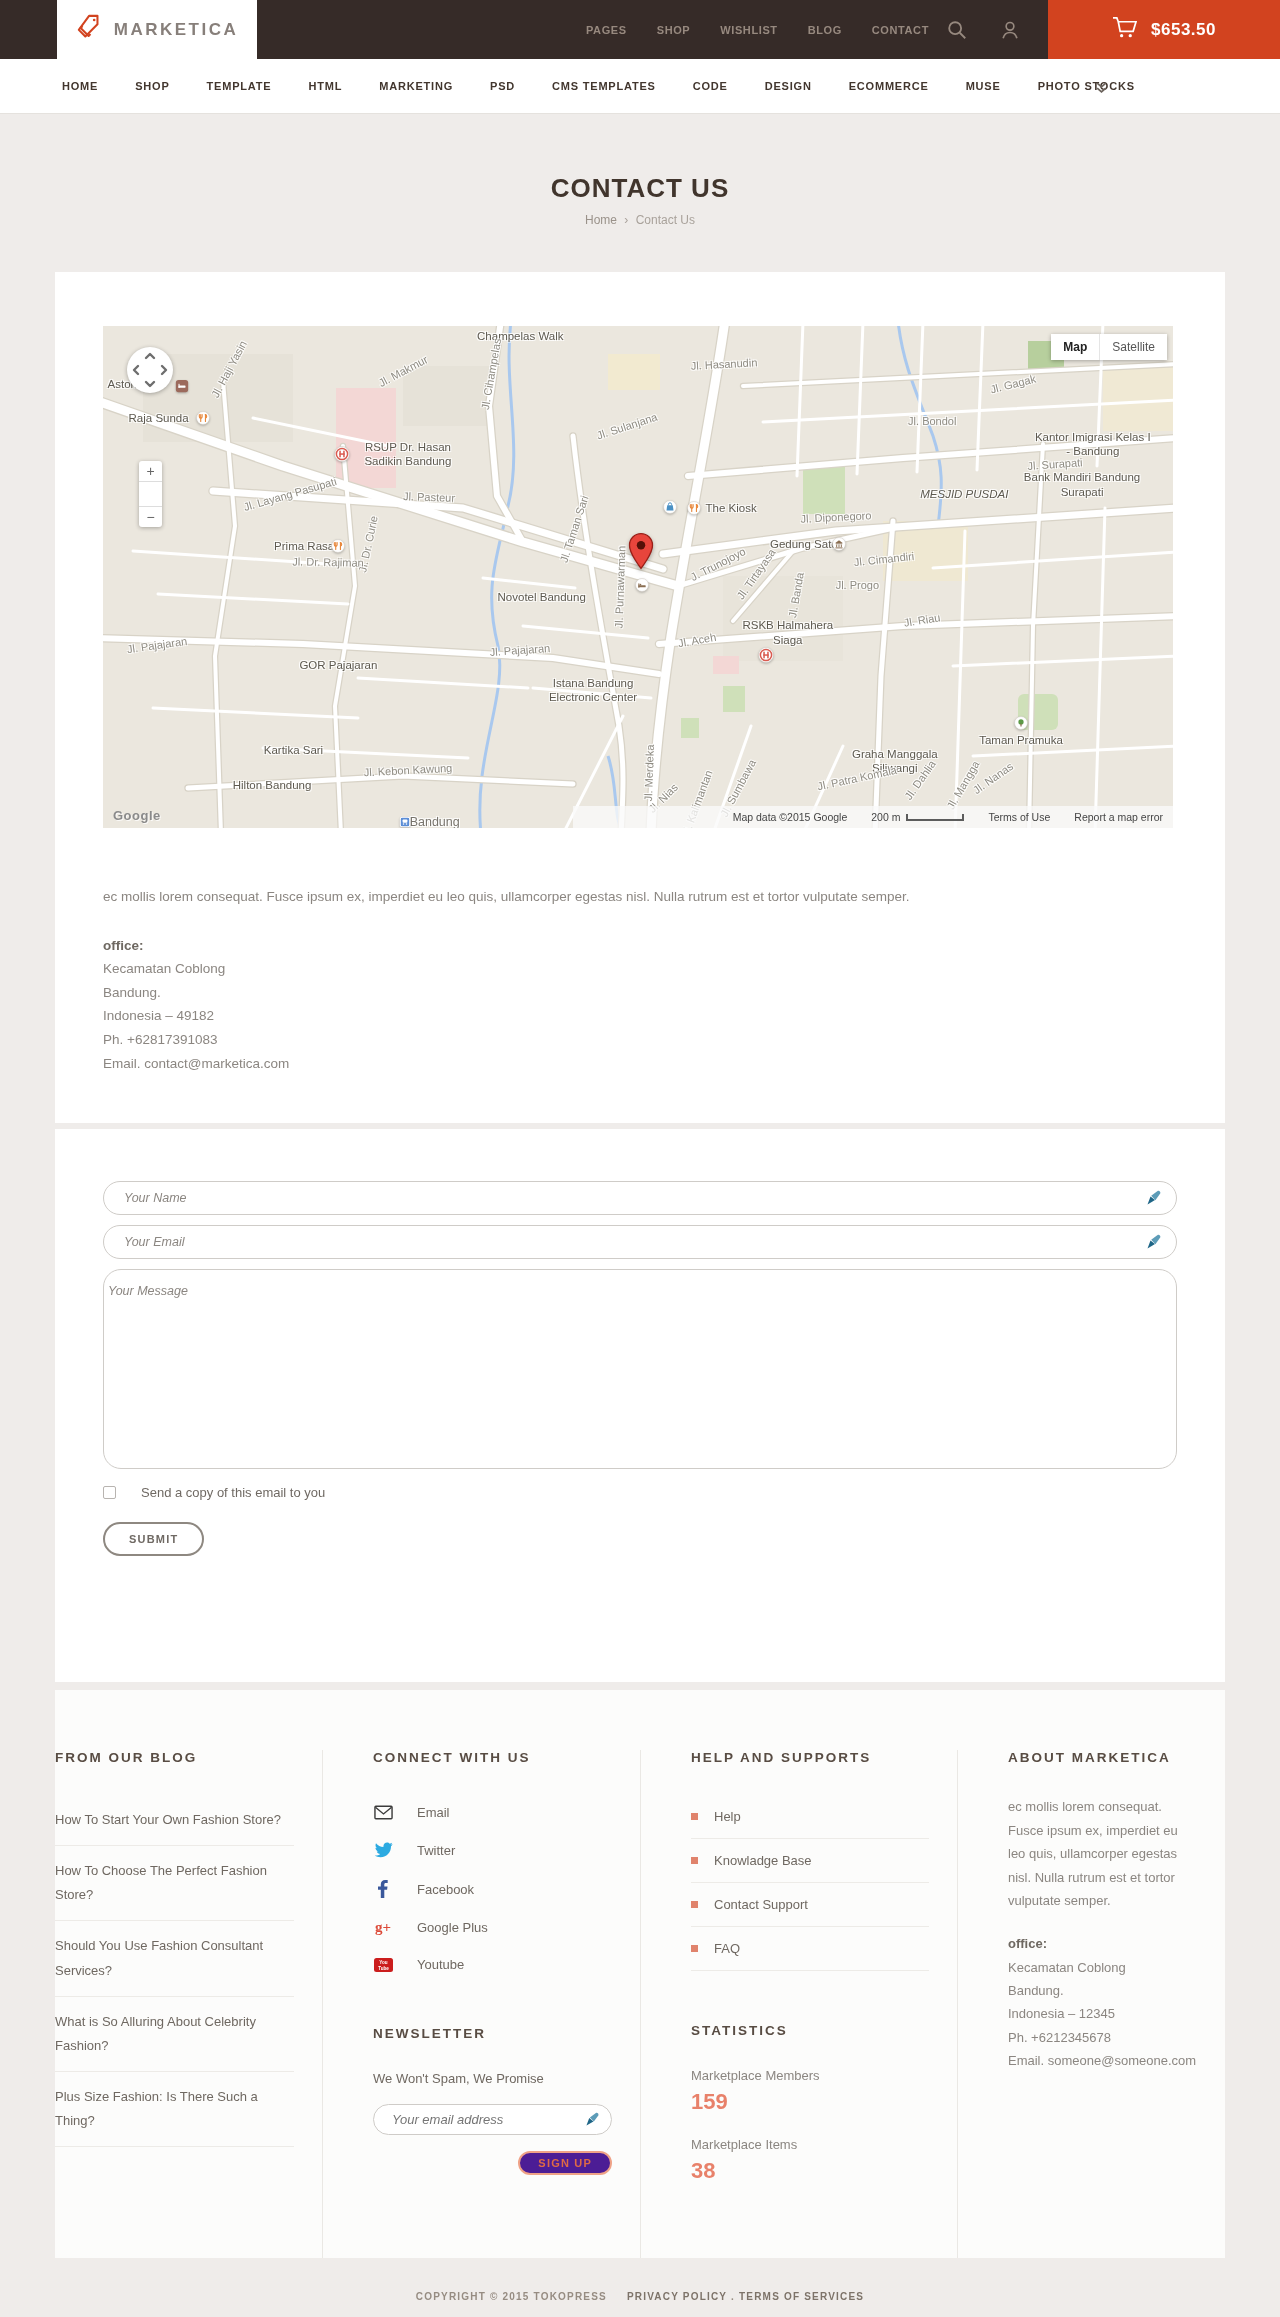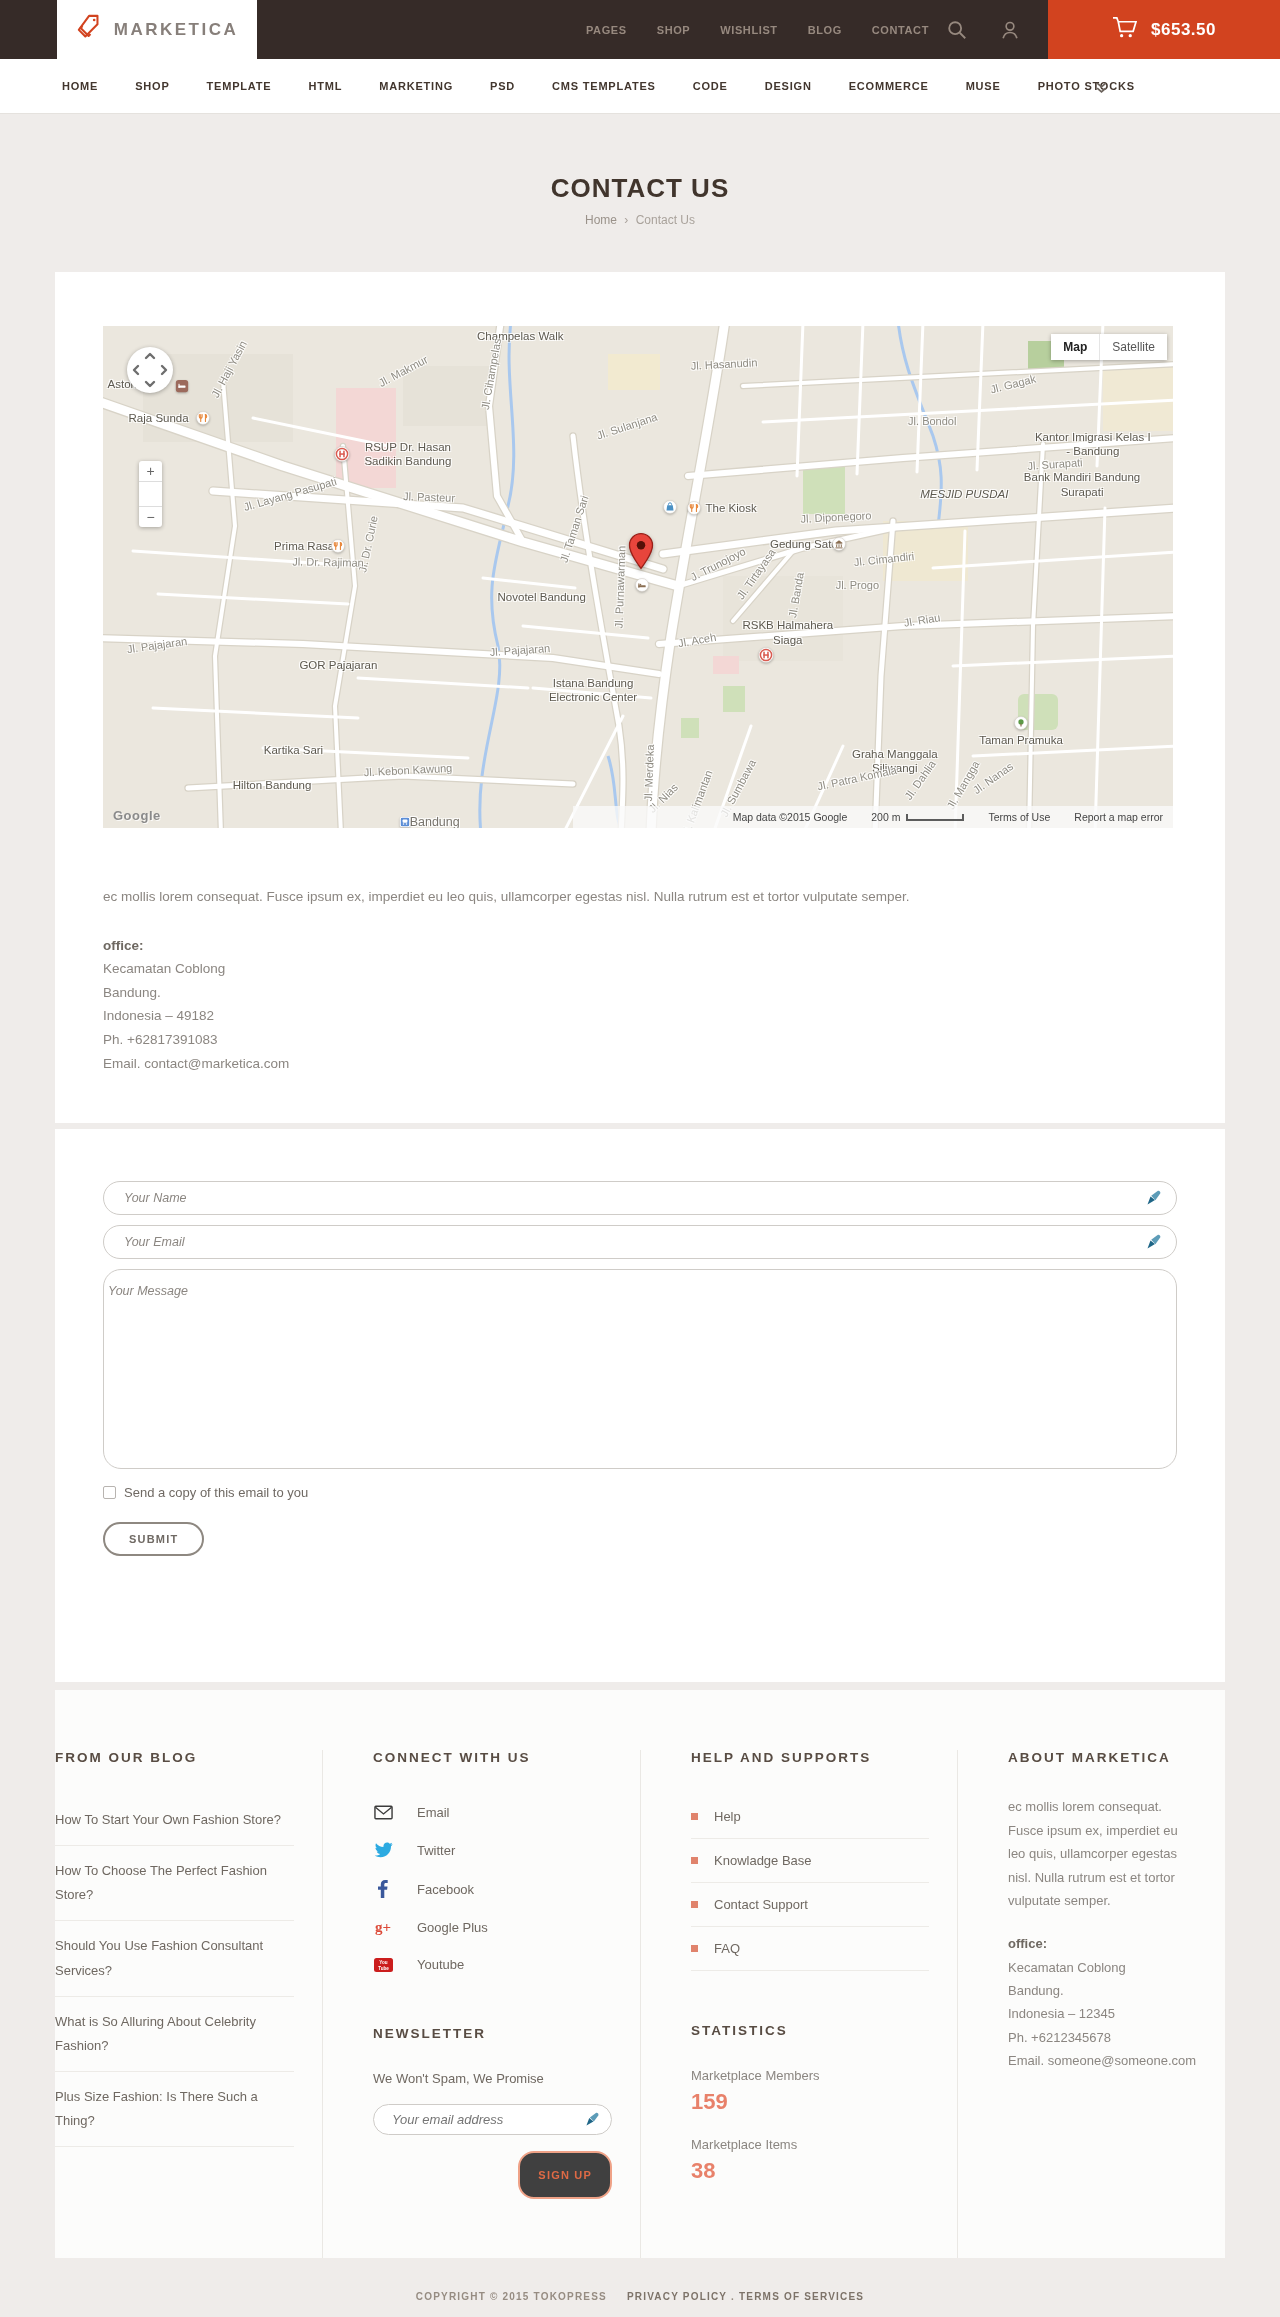--- a/index.html
+++ b/index.html
@@ -75,41 +75,41 @@
   .pill-field input {
     width:100%; height:34px; border:1px solid #cfccc8; border-radius:17px; background:#fff;
     padding:0 44px 0 20px; font-family:"Liberation Sans",sans-serif; font-style:italic; font-size:12.5px; color:#6f6963; outline:none;
   }
   .pill-field input::placeholder, .msg-area textarea::placeholder { color:#8b8681; opacity:1; }
   .pen-ico { position:absolute; right:15px; top:9px; }
   .msg-area textarea {
     width:100%; height:200px; border:1px solid #cfccc8; border-radius:18px; background:#fff; resize:none;
     padding:14px 4px; font-family:"Liberation Sans",sans-serif; font-style:italic; font-size:12.5px; color:#6f6963; outline:none;
   }
-  .copy-row { display:flex; align-items:center; gap:8px; margin:12px 0 22px; font-size:13px; color:#6f6963; }
+  .copy-row { display:flex; align-items:center; gap:25px; margin:12px 0 22px; font-size:13px; color:#6f6963; }
   .copy-row input { appearance:none; width:13px; height:13px; border:1px solid #b8b4b0; border-radius:2px; background:#fff; cursor:pointer; }
   .submit-btn { background:#fff; border:2px solid #8e8881; border-radius:17px; padding:9px 24px;
                 font-family:"Liberation Sans",sans-serif; font-size:11px; font-weight:bold; letter-spacing:1.2px; color:#6f6963; cursor:pointer; }
   
   .footer { width:1170px; margin:8px auto 0; background:#fcfcfb; min-height:568px;
             display:grid; grid-template-columns:267px 318px 317px 268px; padding-top:60px; }
   .fcol { padding:0 28px 40px 0; }
   .fcol + .fcol { border-left:1px solid #eae8e4; padding-left:50px; }
   .fheading { font-size:13.5px; font-weight:bold; letter-spacing:2px; color:#584c43; margin-bottom:30px; }
   .blog-item { display:block; font-size:13px; color:#6f6861; line-height:1.85; padding:13px 0; border-bottom:1px solid #edebe7; cursor:pointer; }
   .social-item { display:flex; align-items:center; gap:24px; padding:10px 0; margin-bottom:2px; font-size:13px; color:#6f6861; cursor:pointer; }
   .social-icon { width:20px; text-align:center; line-height:0; }
   .nl-block { margin-top:44px; }
   .nl-tagline { font-size:13px; color:#6f6861; margin:26px 0 18px; }
   .nl-field { position:relative; }
   .nl-field input { width:100%; height:31px; border:1px solid #cfccc8; border-radius:16px; background:#fff;
                     padding:0 36px 0 18px; font-family:"Liberation Sans",sans-serif; font-style:italic; font-size:13px; color:#6f6963; outline:none; }
   .nl-field .pen-ico { right:12px; top:8px; }
   .nl-btn-row { display:flex; justify-content:flex-end; margin-top:16px; }
-  .signup-btn { background:#404040; border:2px solid #efa287; border-radius:16px; padding:16px 18px;
+  .signup-btn { background:#4c1d95; border:2px solid #efa287; border-radius:16px; padding:4px 18px;
                 font-family:"Liberation Sans",sans-serif; font-size:11px; font-weight:bold; letter-spacing:1.2px; color:#df6a45; cursor:pointer; }
   .help-item { display:flex; align-items:center; gap:16px; padding:14px 0; border-bottom:1px solid #edebe7; font-size:13px; color:#6f6861; cursor:pointer; }
   .help-bullet { width:7px; height:7px; background:#e0836c; flex:none; }
   .stats-block { margin-top:52px; }
   .stat-label { font-size:13px; color:#8b8681; margin-top:22px; }
   .stat-value { font-size:22px; font-weight:bold; color:#e8816a; margin-top:6px; }
   .about-text { font-size:13px; color:#8b8681; line-height:1.8; margin-bottom:20px; }
   .about-office-label { font-size:13px; font-weight:bold; color:#6e6861; line-height:1.8; }
   .about-line { font-size:13px; color:#8b8681; line-height:1.8; }
   

